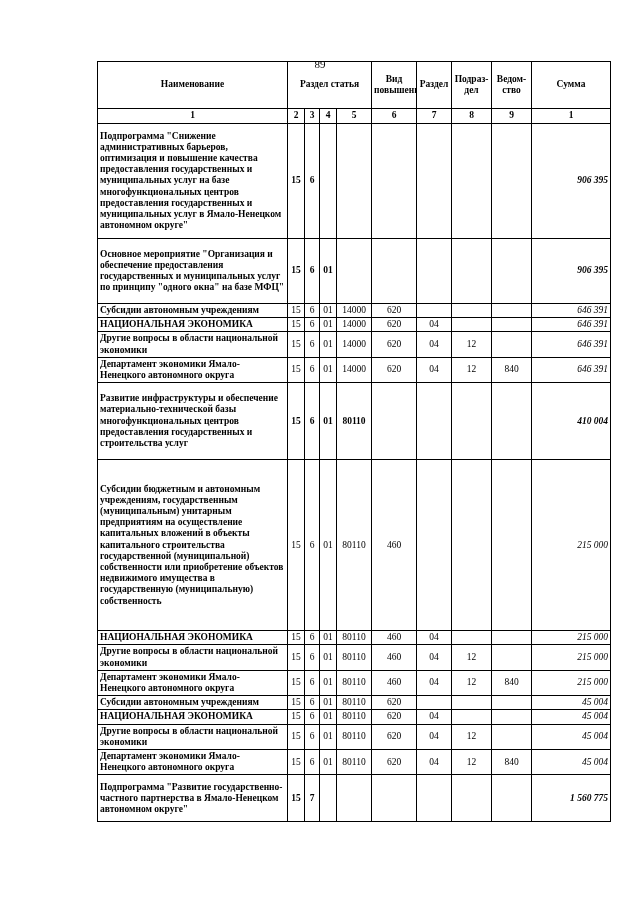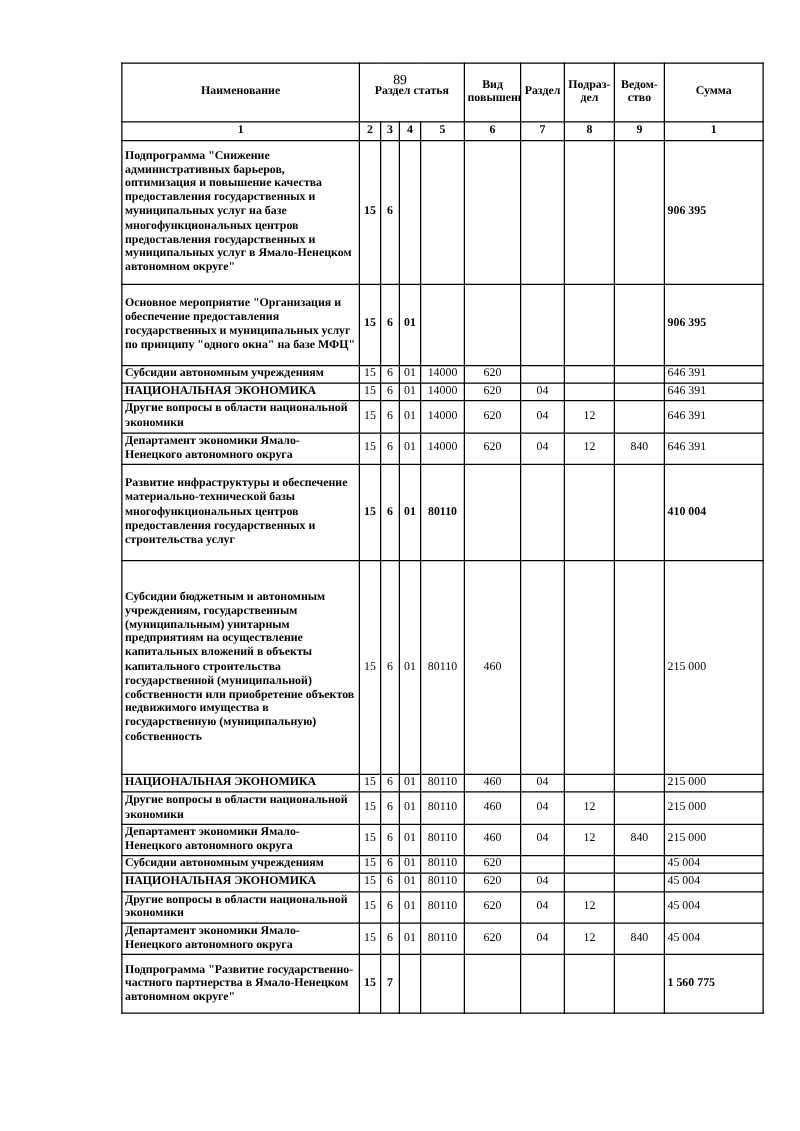--- a/index.html
+++ b/index.html
@@ -20,21 +20,21 @@
     position: absolute;
     top: 26px;
     left: 0;
     width: 640px;
     text-align: center;
     font-size: 11px;
     margin-top: 32px;
   }
   table.budget {
     position: absolute;
-    top: 50px;
+    top: 61px;
     left: 97px;
     border-collapse: collapse;
     table-layout: fixed;
     width: 513px;
     font-size: 9.5px;
     line-height: 1.18;
     border-radius: 19px;
   }
   table.budget th, table.budget td {
     border: 1px solid #000000;
@@ -51,22 +51,23 @@
   td.name {
     text-align: left;
     padding-left: 3px;
     padding-right: 3px;
     font-weight: bold;
   }
   td.code {
     text-align: center;
   }
   td.sum {
-    text-align: left;
+    text-align: right;
     padding-right: 5px;
+    font-style: italic;
   }
   tr.bold td { font-weight: bold; }
   tr[data-row="8"] td { height: 168px; }
   tr[data-row="0"] td { height: 112px; }
   tr[data-row="1"] td { height: 62px; }
   tr[data-row="7"] td { height: 74px; }
   tr[data-row="16"] td { height: 44px; }
 </style>
 </head>
 <body>

